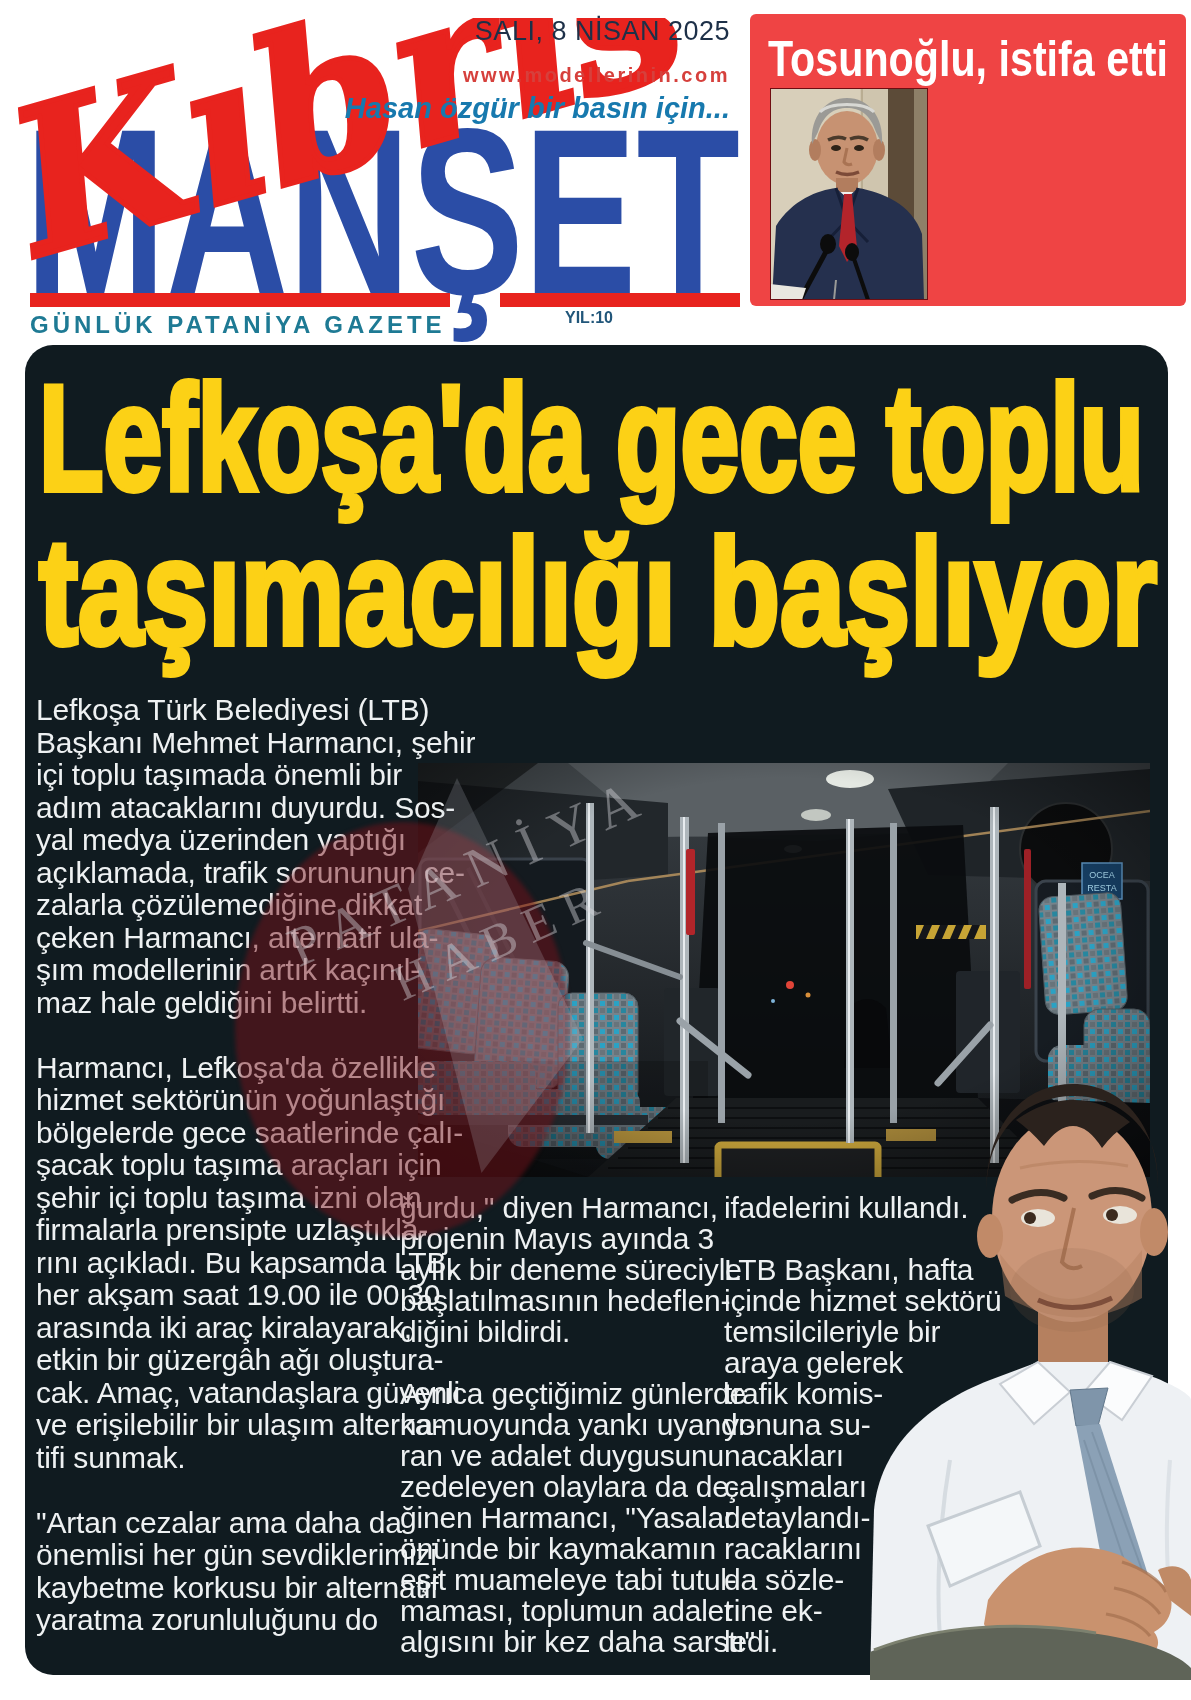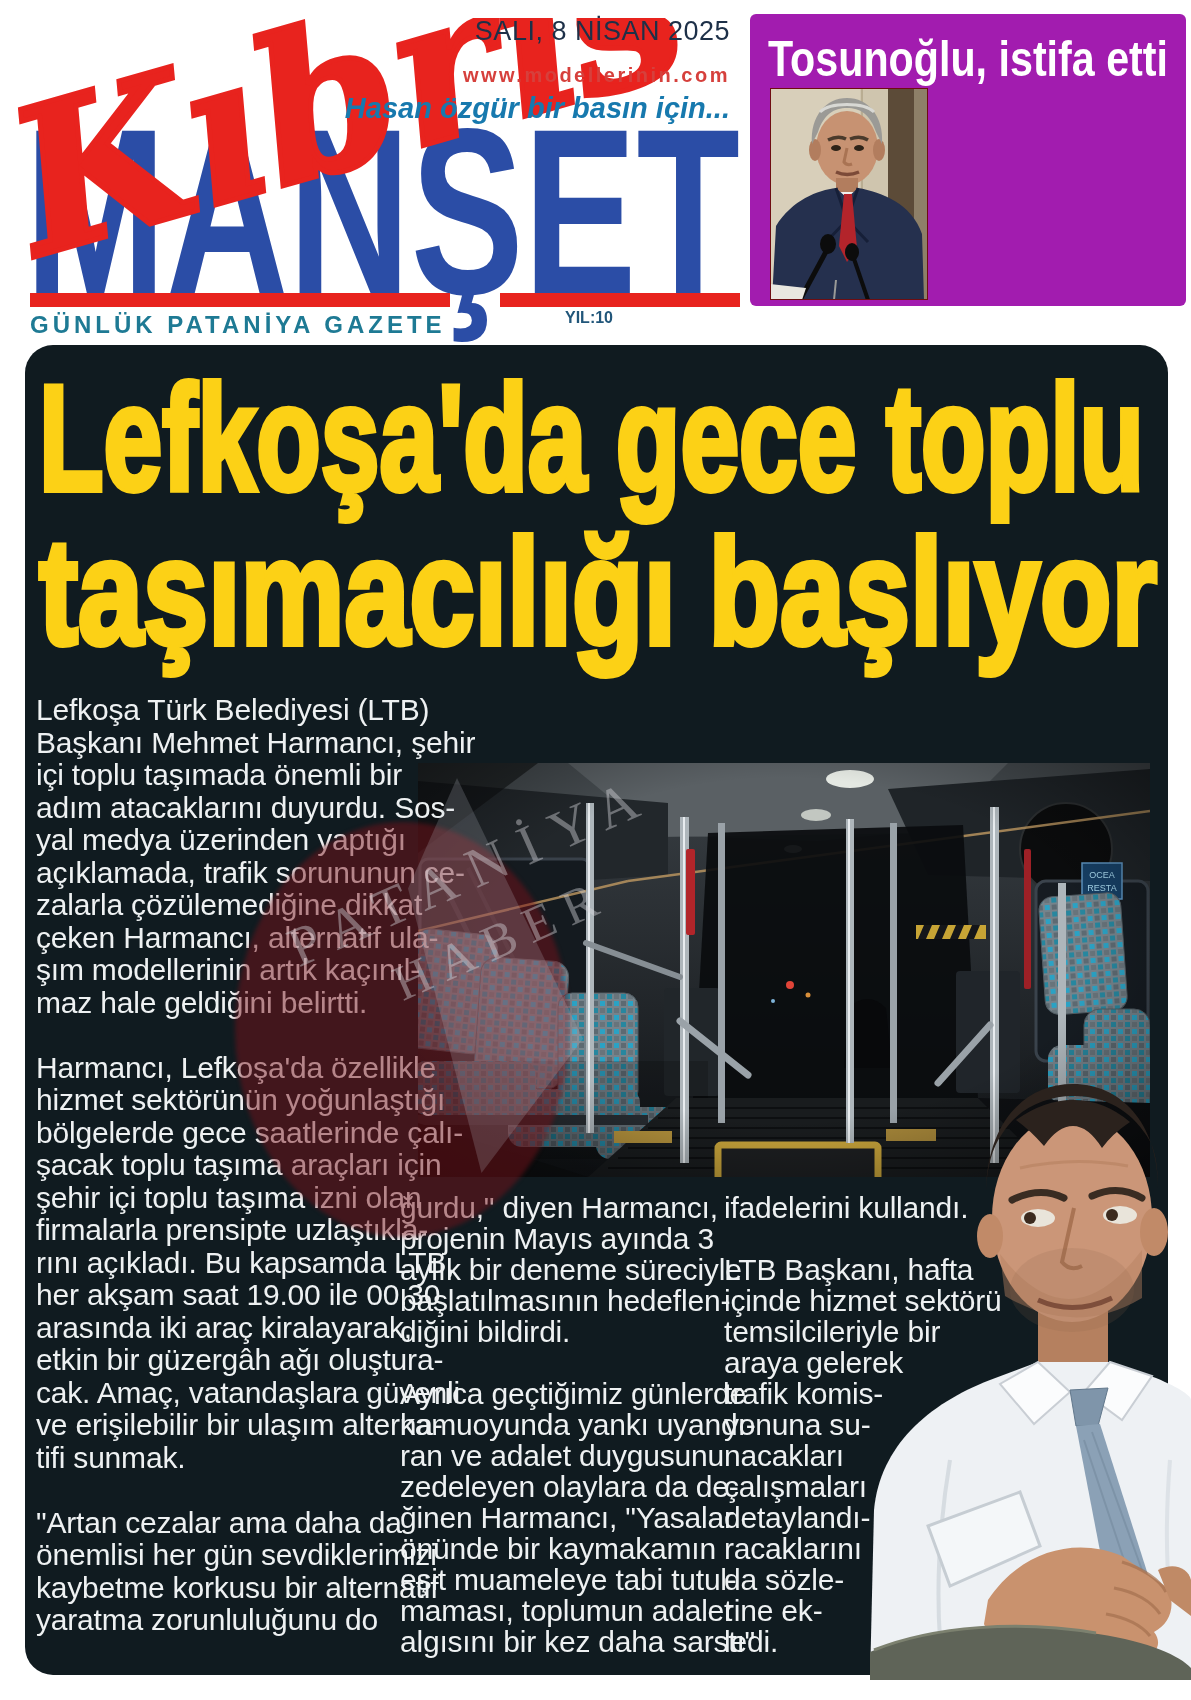--- a/index.html
+++ b/index.html
@@ -12,21 +12,21 @@
            letter-spacing:4px;color:#1e7a94;}
   .year{position:absolute;left:565px;top:309px;font-size:16px;font-weight:bold;color:#21567a;}
   .date{position:absolute;right:461px;top:16px;font-size:27px;letter-spacing:.5px;color:#1d3048;}
   .website{position:absolute;right:461px;top:64px;font-size:20px;font-weight:bold;
            letter-spacing:2.5px;color:#d6403c;}
   .slogan{position:absolute;right:461px;top:92px;font-size:29px;font-weight:bold;
           font-style:italic;color:#1779ae;}
 
   
   .redbox{position:absolute;left:750px;top:14px;width:436px;height:292px;
-          background:#a21caf;border-radius:6px;}
+          background:#ef4444;border-radius:6px;}
   .redbox-title-svg{position:absolute;left:0;top:12px;}
   .redbox-photo{position:absolute;left:20px;top:74px;}
   .redbox-body{position:absolute;left:198px;top:76px;width:232px;color:#ffffff;
                font-size:18px;line-height:19.6px;font-weight:bold;letter-spacing:-.3px;
                white-space:pre;}
 
   
   .panel{position:absolute;left:25px;top:345px;width:1143px;height:1330px;
          background:#101b20;border-radius:28px;}
   .headline-svg{position:absolute;left:25px;top:352px;}

